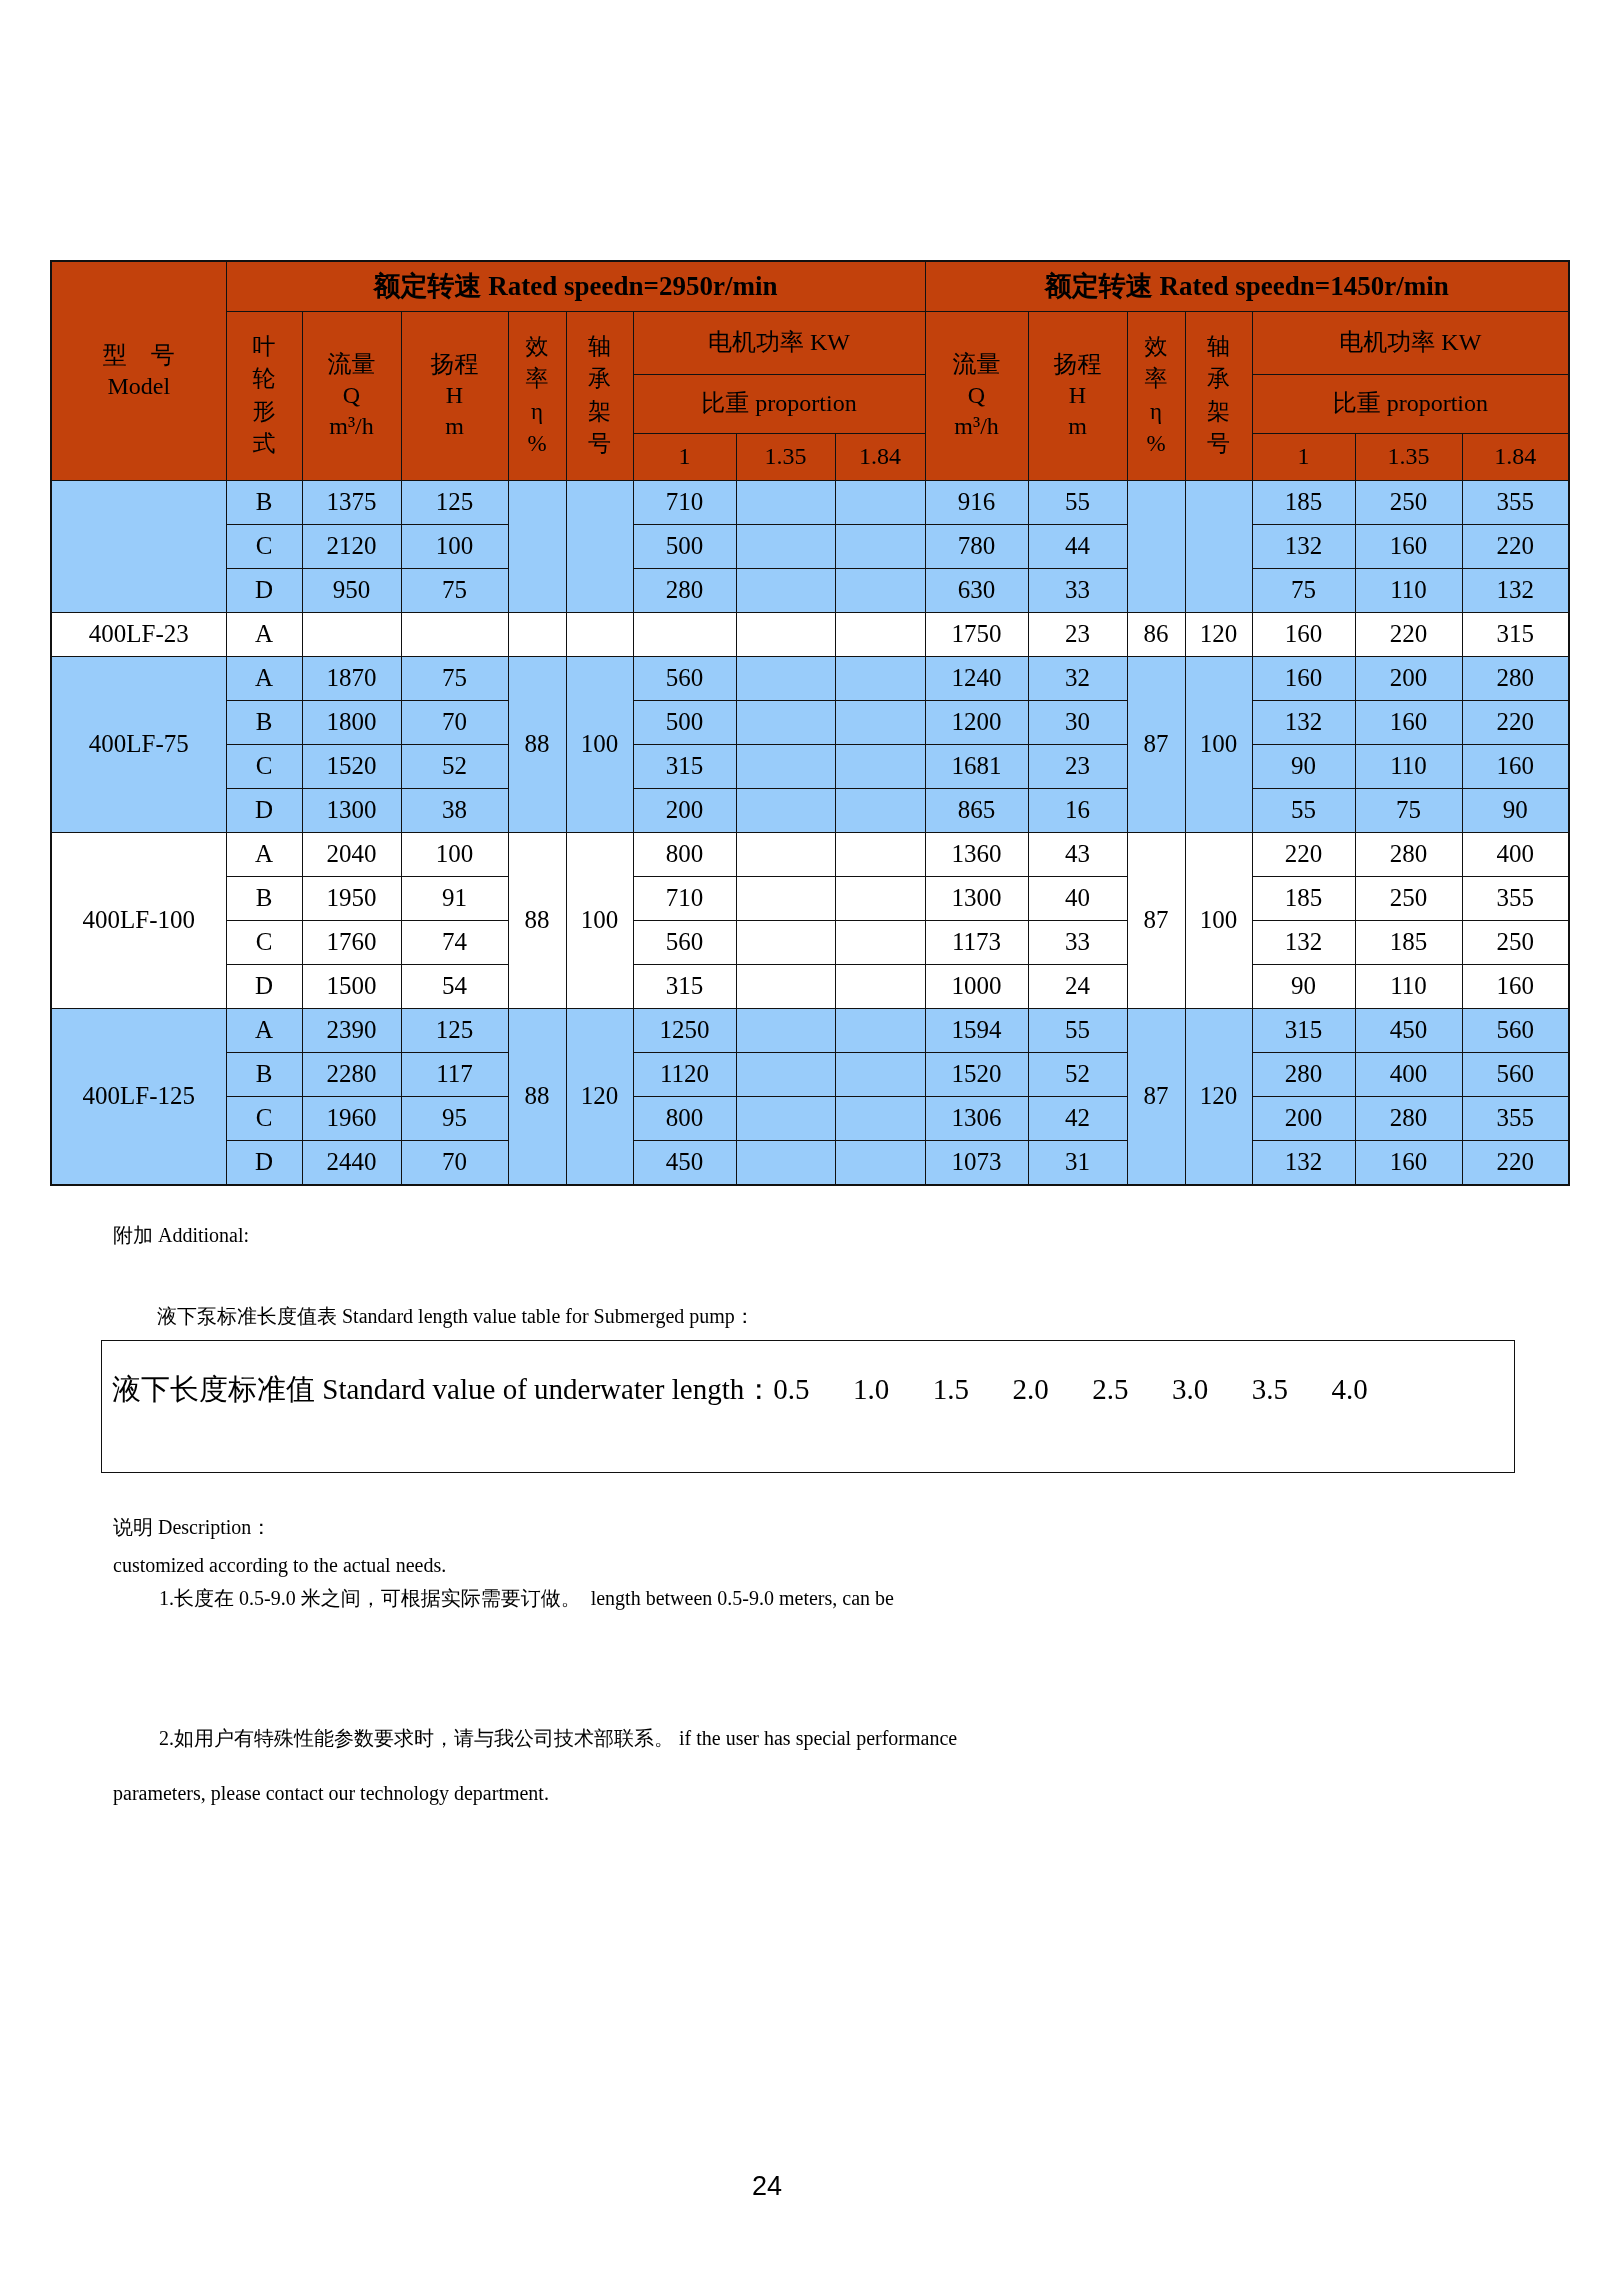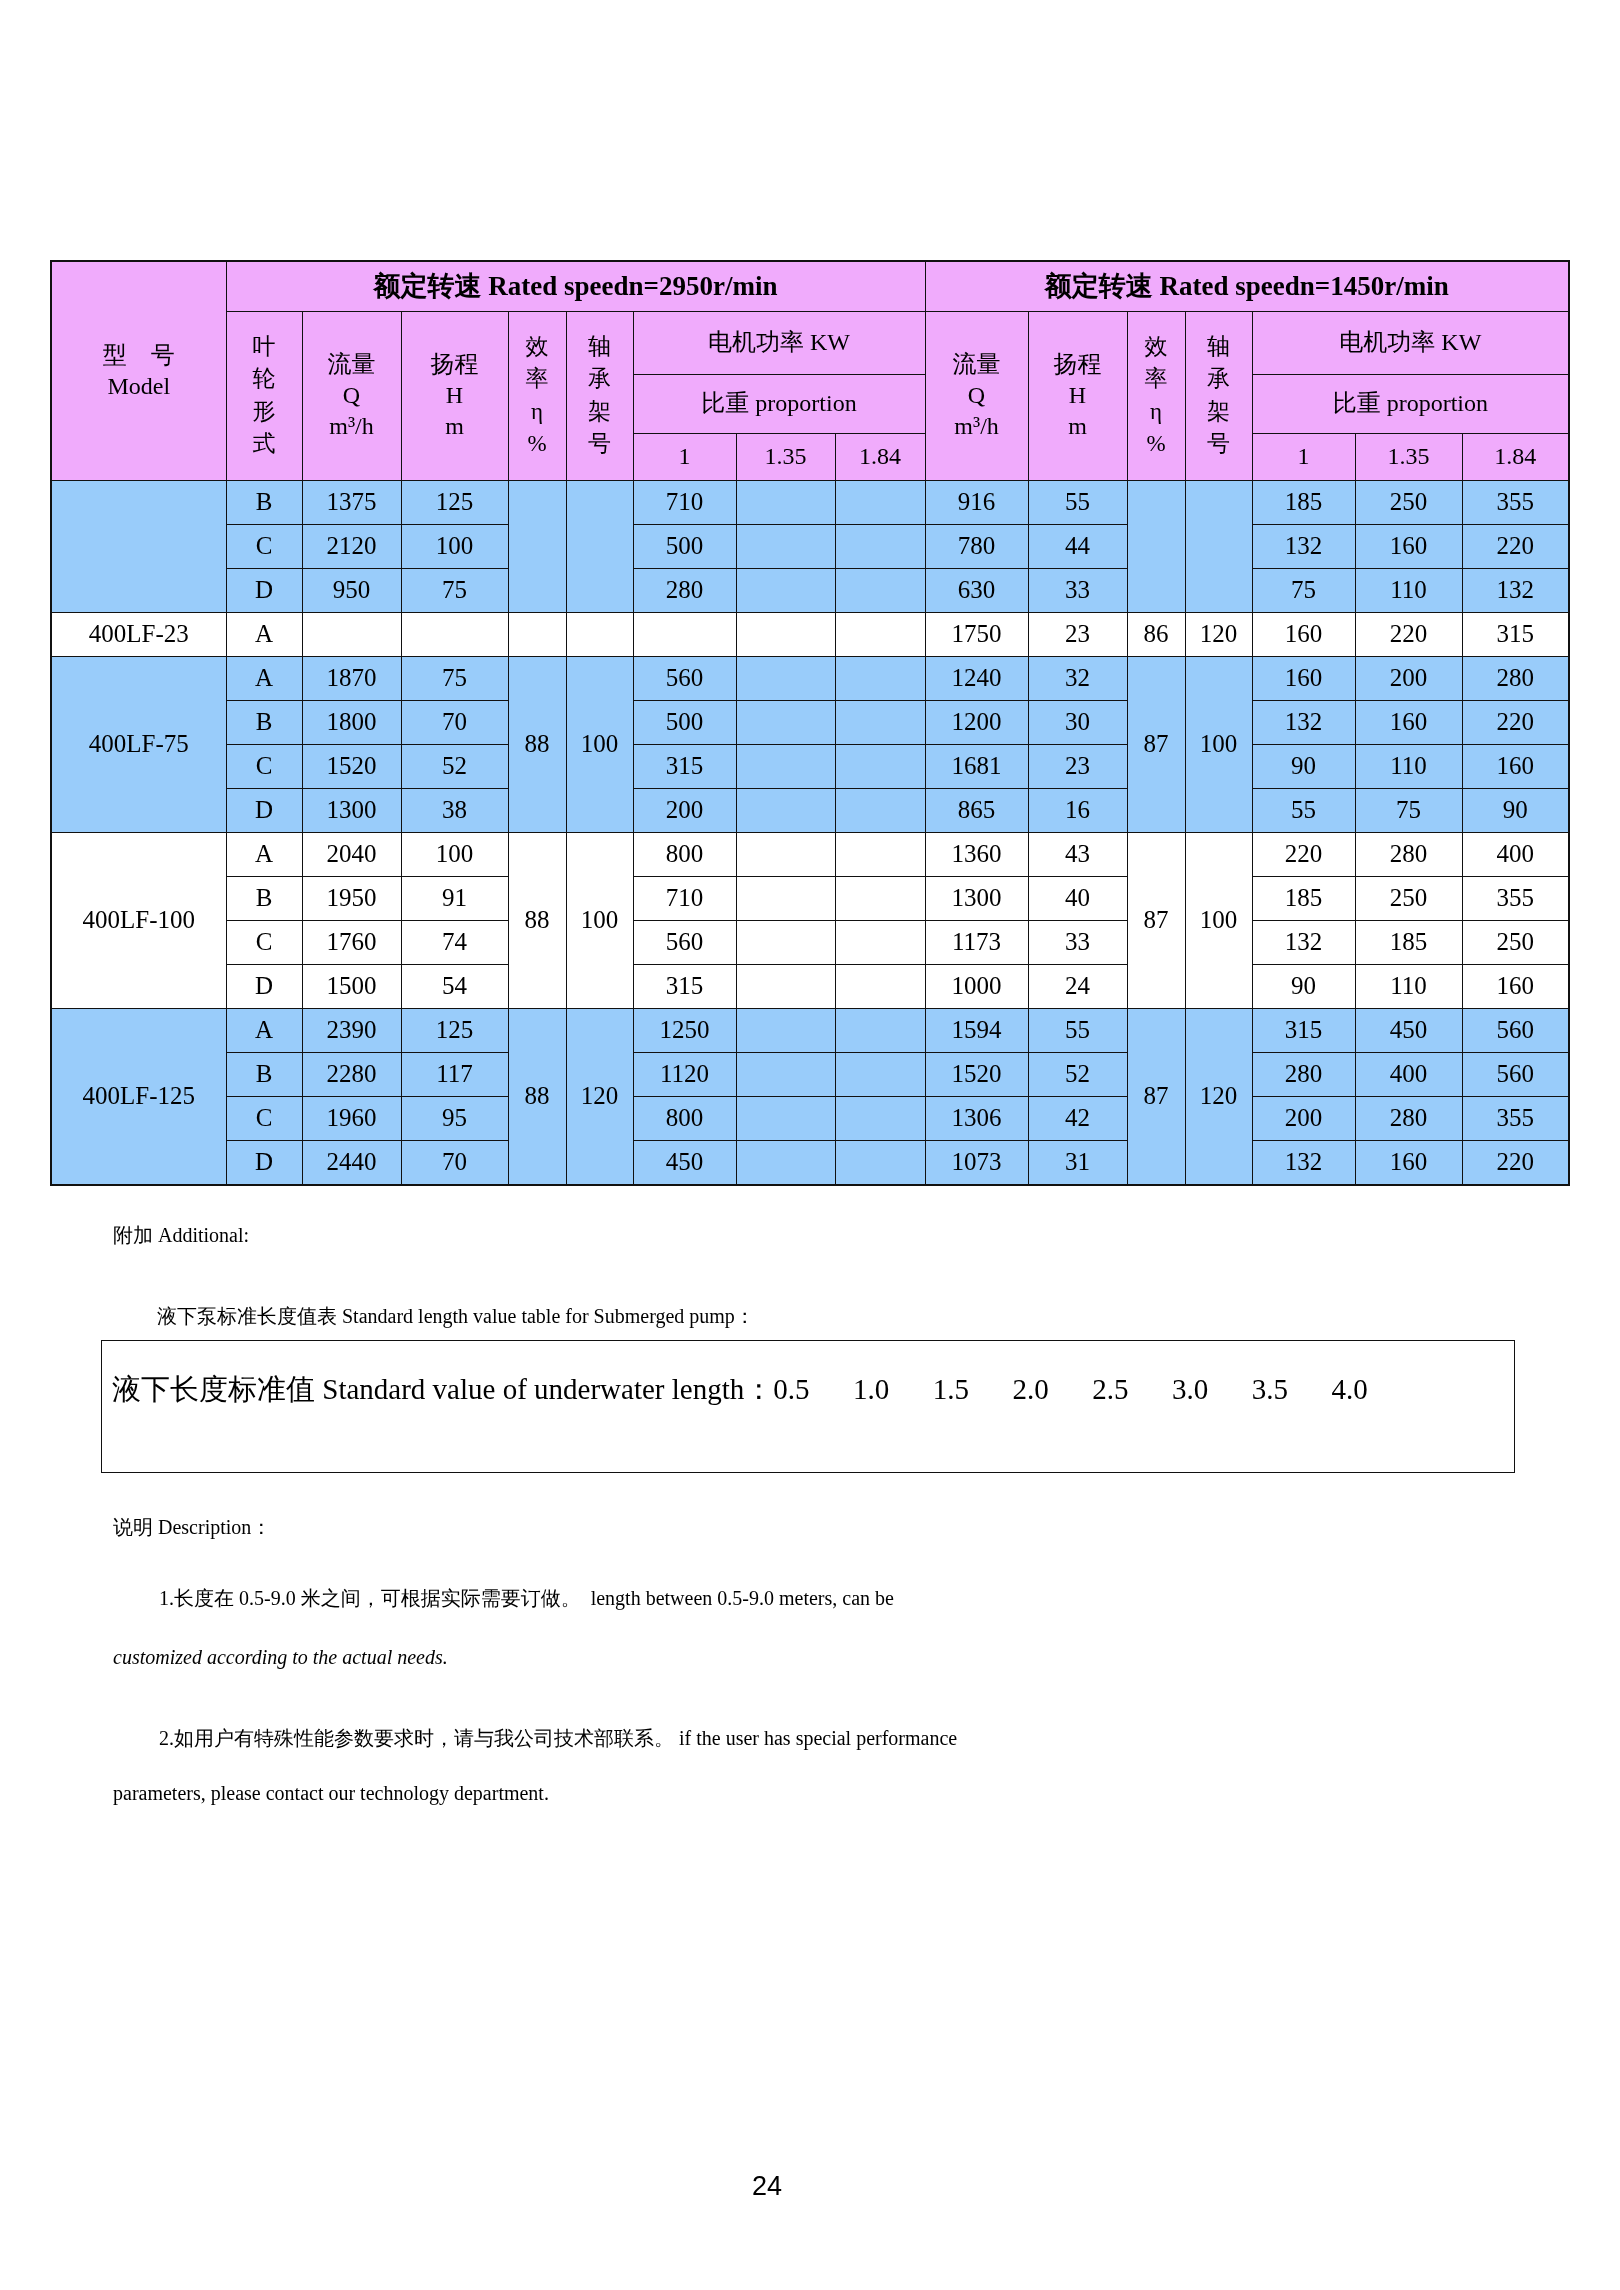--- a/index.html
+++ b/index.html
@@ -10,21 +10,21 @@
   
   table.spec{
     position:absolute;left:50px;top:260px;width:1518px;
     border-collapse:collapse;table-layout:fixed;
     border:2.7px solid #111;
   }
   table.spec th, table.spec td{
     border:0.9px solid #111;text-align:center;vertical-align:middle;
     padding:0;overflow:hidden;
   }
-  thead th{font-weight:normal;font-size:24px;white-space:pre-line;line-height:1.3;background:#f0abfc;}
+  thead th{font-weight:normal;font-size:24px;white-space:pre-line;line-height:1.3;background:#c2410c;}
   th.speed{font-weight:bold;font-size:27px;white-space:normal;}
   th.vert{font-size:23px;line-height:1.4;}
   tr.hrow1{height:50px;}
   tr.hrow2{height:63px;}
   tr.hrow3{height:59px;}
   tr.hrow4{height:47px;}
   tbody td{font-size:25px;height:43px;background:#fff;}
   tbody tr.shade td{background:#99CCFA;}
   tbody tr.group-first td{border-top:1.8px solid #111;}
   td.model{font-size:25px;}
@@ -33,21 +33,21 @@
   .additional{left:113px;top:1222px;}
   .subtitle{left:113px;top:1303px;margin-left:44px;}
   .length-box{
     position:absolute;left:101px;top:1340px;width:1412px;height:131px;
     border:1.8px solid #111;font-size:29px;
   }
   .length-box .l1{margin:29px 0 0 10px;white-space:pre;}
   .length-box .l2{margin:18px 0 0 296px;white-space:pre;}
   .desc-title{left:113px;top:1514px;}
   .p1l1{left:159px;top:1585px;}
-  .p1l2{left:113px;top:1646px;font-style:italic;}
+  .p1l2{left:113px;top:1554px;}
   .p2l1{left:159px;top:1725px;}
   .p2l2{left:113px;top:1782px;}
   .page-number{
     position:absolute;left:752px;top:2171px;font-size:27px;
     font-family:"Liberation Sans","DejaVu Sans",sans-serif;
   }
 </style>
 </head>
 <body>
 

